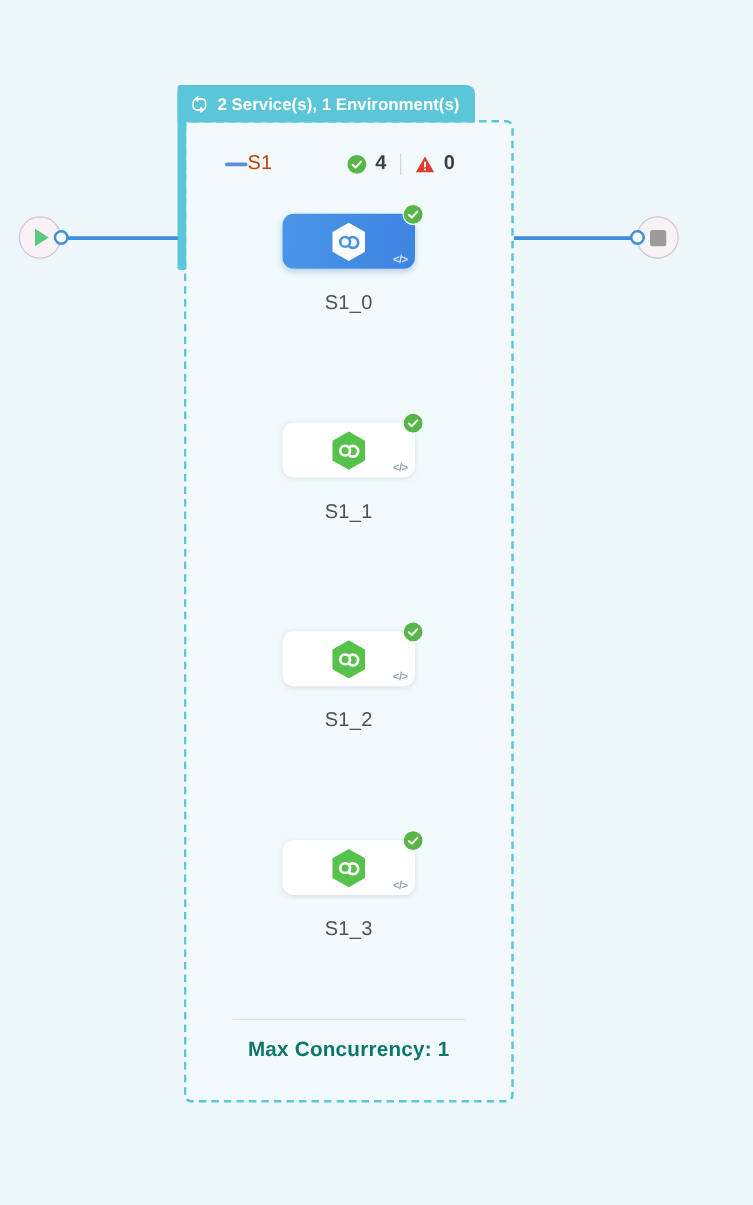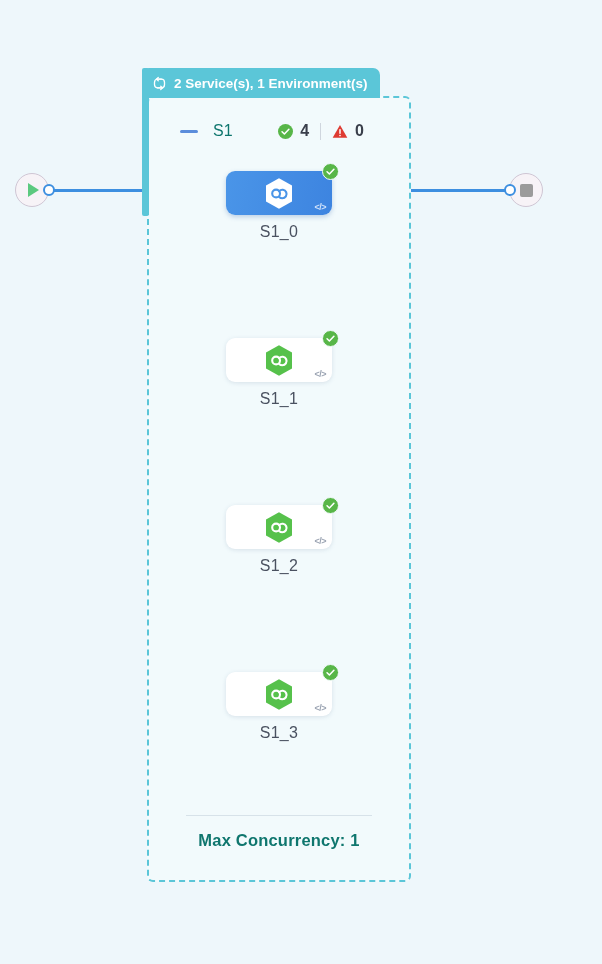--- a/index.html
+++ b/index.html
@@ -138,22 +138,21 @@
   }
   #collapse-toggle {
     width: 18px;
     height: 3px;
     background: #5b8ddb;
     border-radius: 2px;
     margin-left: 33px;
     flex: 0 0 auto;
   }
   #service-name {
-    margin-left: 15px;
-    color: #0f766e;
+    color: #c2410c;
     font-size: 16px;
     font-weight: 400;
     letter-spacing: .2px;
   }
   #status-cluster {
     margin-left: auto;
     margin-right: 47px;
     display: flex;
     align-items: center;
     gap: 7px;
@@ -228,21 +227,21 @@
     bottom: 3px;
     font-size: 9px;
     font-weight: 700;
     letter-spacing: -.5px;
     line-height: 1;
   }
   .node.selected .code-badge { color: #cfe2fb; }
   .node.plain    .code-badge { color: #9aa3b2; }
 
   .node-label {
-    margin-top: 8px;
+    margin-top: 19px;
     text-align: center;
     font-size: 16px;
     color: #4a5160;
     letter-spacing: .3px;
   }
 
   
   #footer-divider {
     position: absolute;
     left: 186px;

